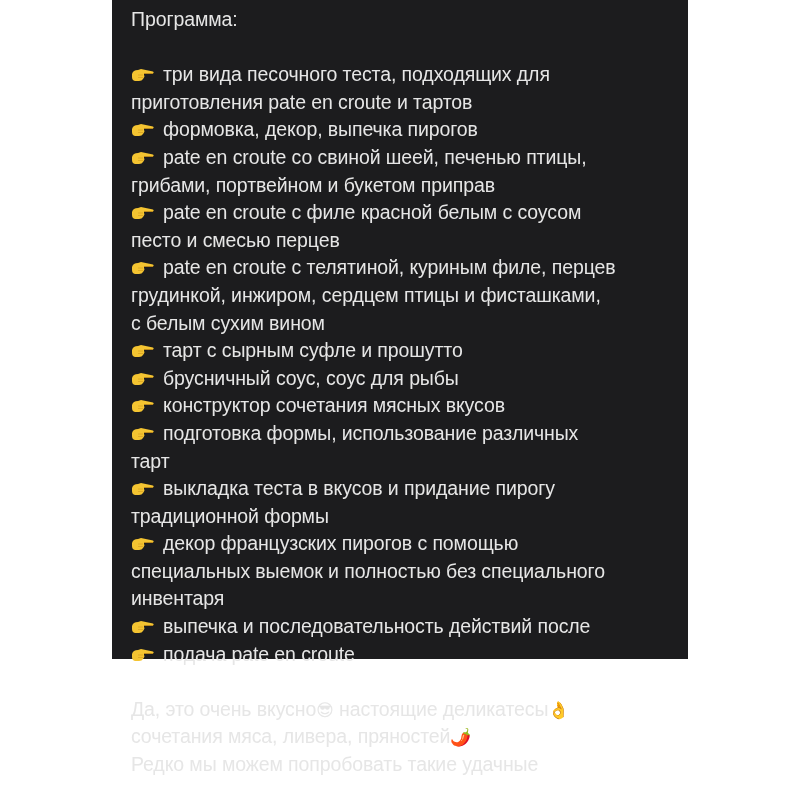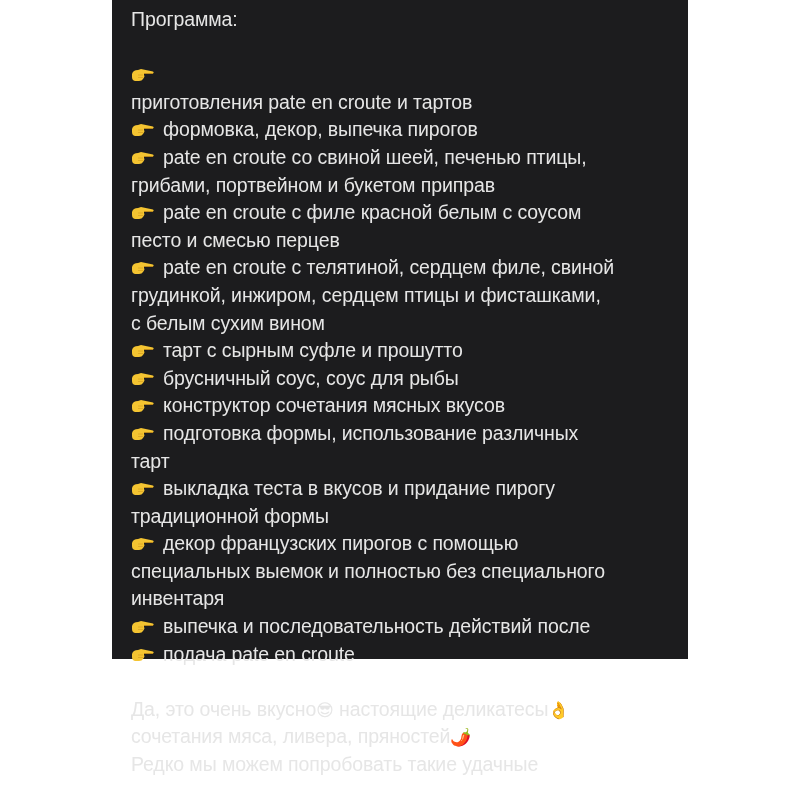--- a/index.html
+++ b/index.html
@@ -28,21 +28,21 @@
 <div class="panel">
   <div class="content" id="content">
     <div class="line">Программа:</div>
     <div class="blank"></div>
     <div id="items">
         <div>
           <div class="line"><span class="point"><svg width="24" height="16" viewBox="0 0 24 16">
                 <path d="M1 7 Q2 3 7 3 L10 2 L22 4.5 Q23.5 5.5 22 6.5 L13 6.5 L13 8 Q14 9 13 10.5 L12 12 Q11 14 8 14 L4 14 Q1 13.5 1 10 Z" fill="#f4c431"></path>
                 <path d="M13 6.5 L22 6.5" stroke="#c8901a" stroke-width="0.8"></path>
                 <path d="M7 8 L12 8 M7 10.5 L12 10.5" stroke="#d9a323" stroke-width="0.8"></path>
-              </svg></span></div>
+              </svg></span><span>три вида песочного теста, подходящих для</span></div>
           <div class="line"><span>приготовления pate en croute и тартов</span></div>
         </div>
         <div>
           <div class="line"><span class="point"><svg width="24" height="16" viewBox="0 0 24 16">
                 <path d="M1 7 Q2 3 7 3 L10 2 L22 4.5 Q23.5 5.5 22 6.5 L13 6.5 L13 8 Q14 9 13 10.5 L12 12 Q11 14 8 14 L4 14 Q1 13.5 1 10 Z" fill="#f4c431"></path>
                 <path d="M13 6.5 L22 6.5" stroke="#c8901a" stroke-width="0.8"></path>
                 <path d="M7 8 L12 8 M7 10.5 L12 10.5" stroke="#d9a323" stroke-width="0.8"></path>
               </svg></span><span>формовка, декор, выпечка пирогов</span></div>
         </div>
         <div>
@@ -59,21 +59,21 @@
                 <path d="M13 6.5 L22 6.5" stroke="#c8901a" stroke-width="0.8"></path>
                 <path d="M7 8 L12 8 M7 10.5 L12 10.5" stroke="#d9a323" stroke-width="0.8"></path>
               </svg></span><span>pate en croute с филе красной белым с соусом</span></div>
           <div class="line"><span>песто и смесью перцев</span></div>
         </div>
         <div>
           <div class="line"><span class="point"><svg width="24" height="16" viewBox="0 0 24 16">
                 <path d="M1 7 Q2 3 7 3 L10 2 L22 4.5 Q23.5 5.5 22 6.5 L13 6.5 L13 8 Q14 9 13 10.5 L12 12 Q11 14 8 14 L4 14 Q1 13.5 1 10 Z" fill="#f4c431"></path>
                 <path d="M13 6.5 L22 6.5" stroke="#c8901a" stroke-width="0.8"></path>
                 <path d="M7 8 L12 8 M7 10.5 L12 10.5" stroke="#d9a323" stroke-width="0.8"></path>
-              </svg></span><span>pate en croute с телятиной, сердцем филе, свиной</span></div>
+              </svg></span><span>pate en croute с телятиной, куриным филе, перцев</span></div>
           <div class="line"><span>грудинкой, инжиром, сердцем птицы и фисташками,</span></div>
           <div class="line"><span>с белым сухим вином</span></div>
         </div>
         <div>
           <div class="line"><span class="point"><svg width="24" height="16" viewBox="0 0 24 16">
                 <path d="M1 7 Q2 3 7 3 L10 2 L22 4.5 Q23.5 5.5 22 6.5 L13 6.5 L13 8 Q14 9 13 10.5 L12 12 Q11 14 8 14 L4 14 Q1 13.5 1 10 Z" fill="#f4c431"></path>
                 <path d="M13 6.5 L22 6.5" stroke="#c8901a" stroke-width="0.8"></path>
                 <path d="M7 8 L12 8 M7 10.5 L12 10.5" stroke="#d9a323" stroke-width="0.8"></path>
               </svg></span><span>тарт с сырным суфле и прошутто</span></div>
         </div>

